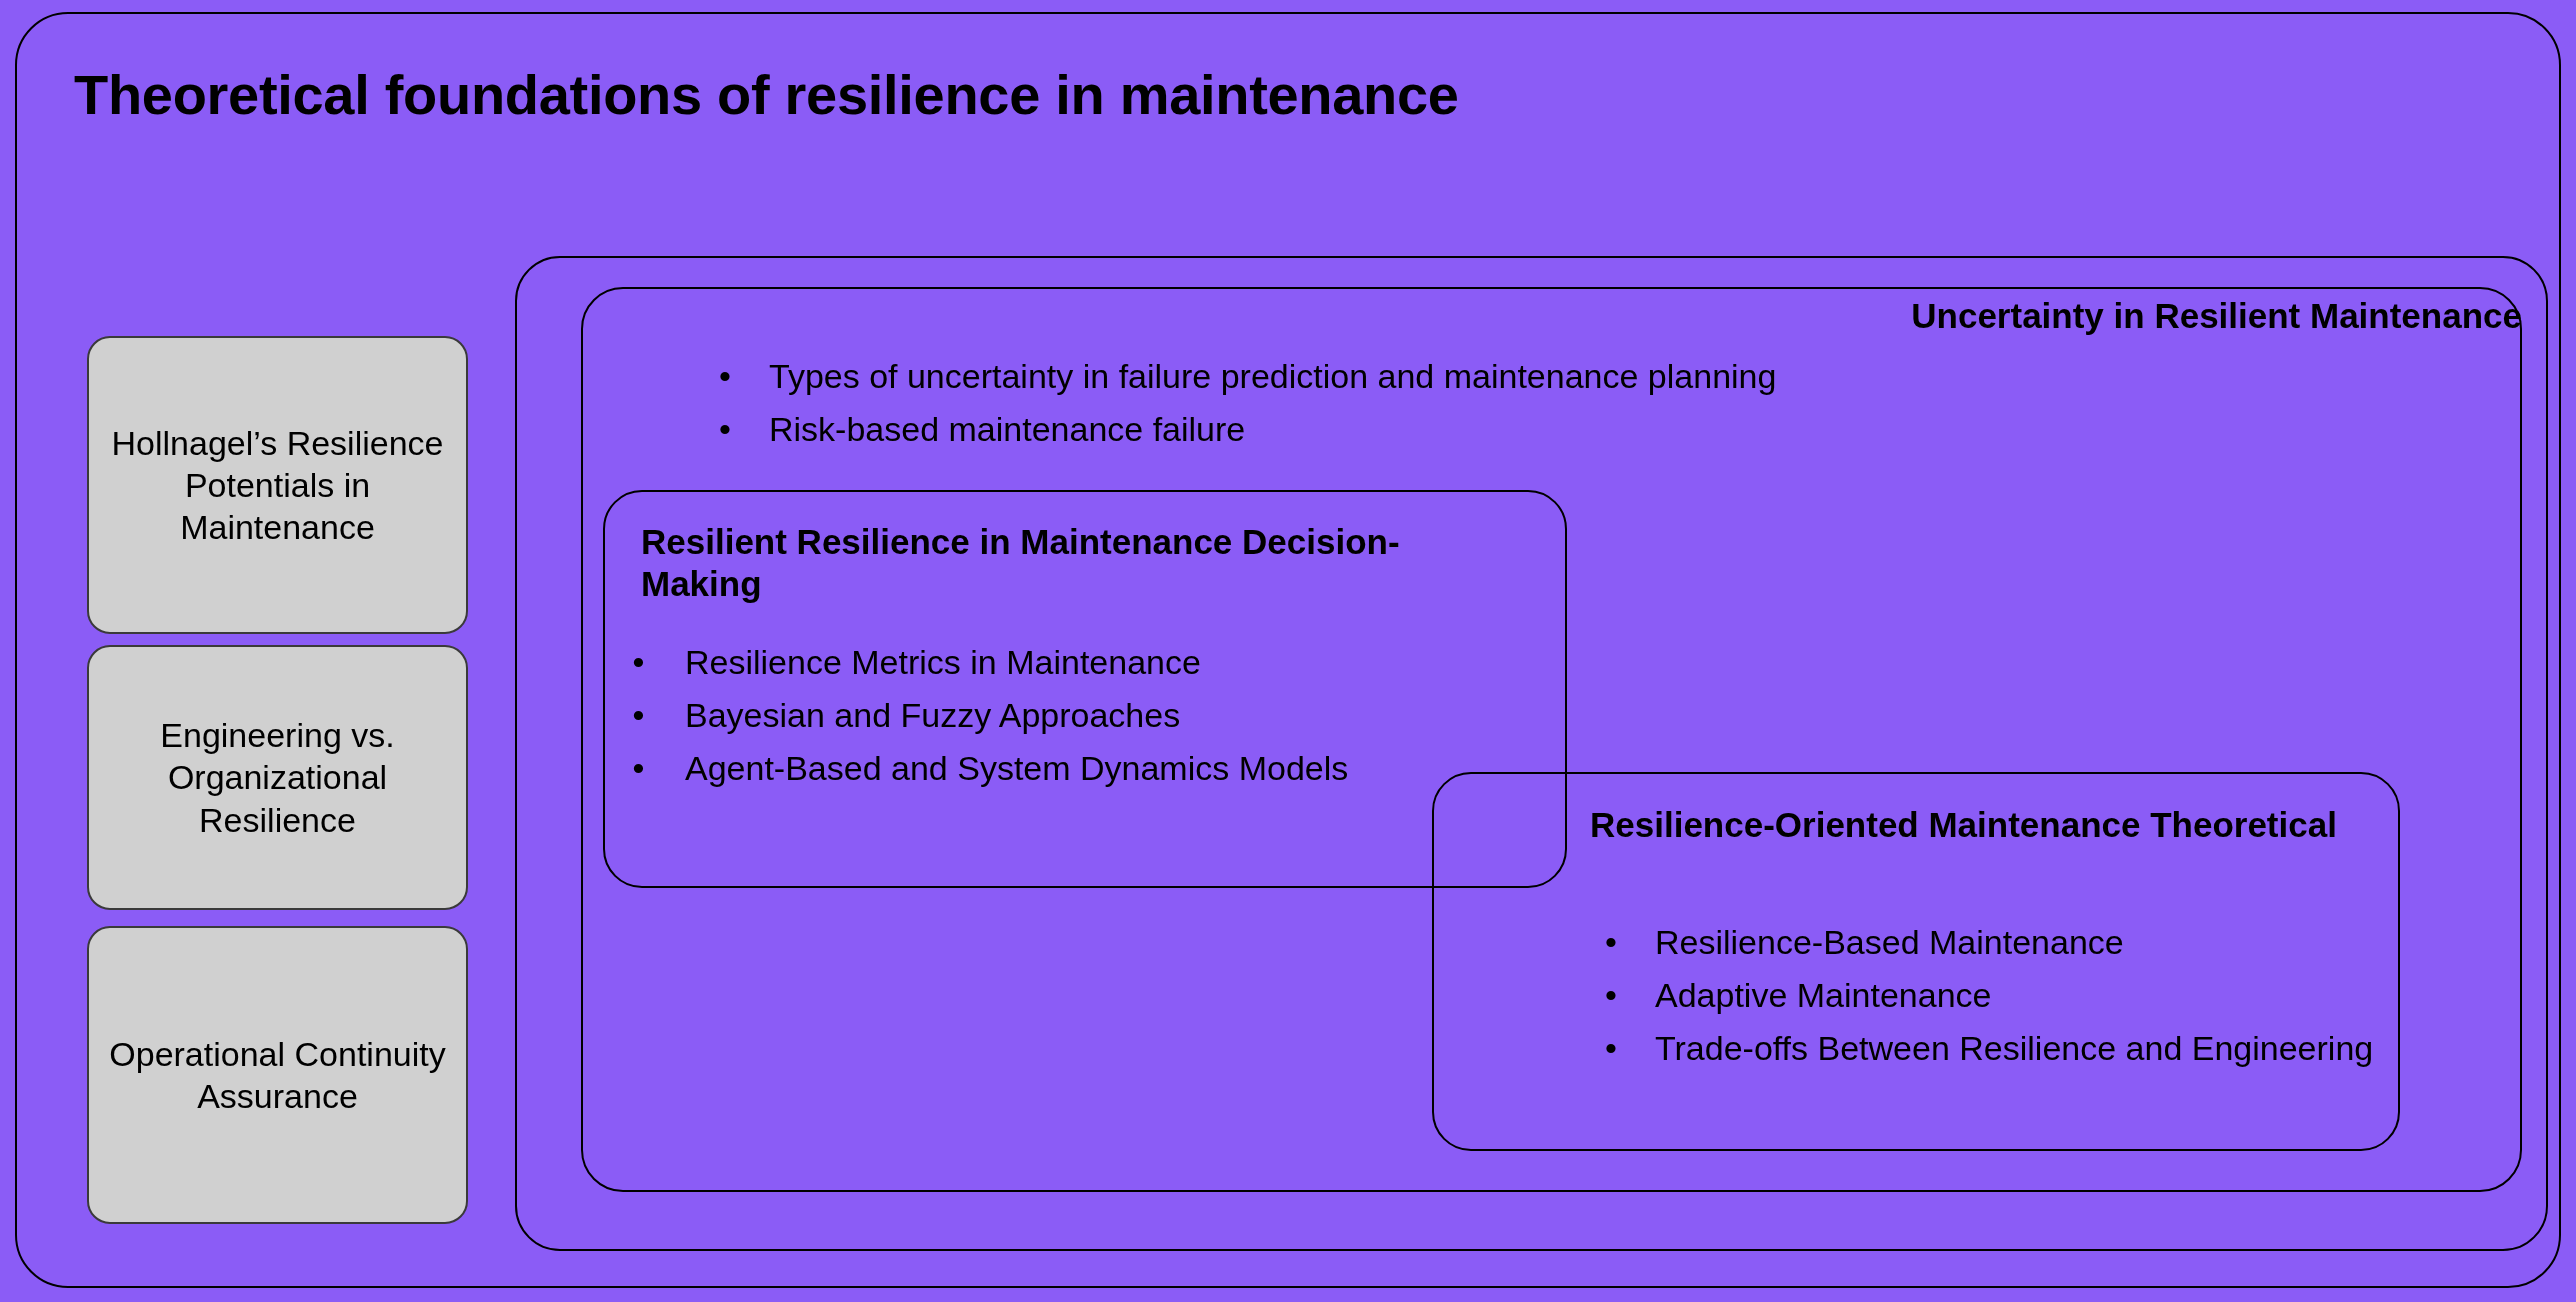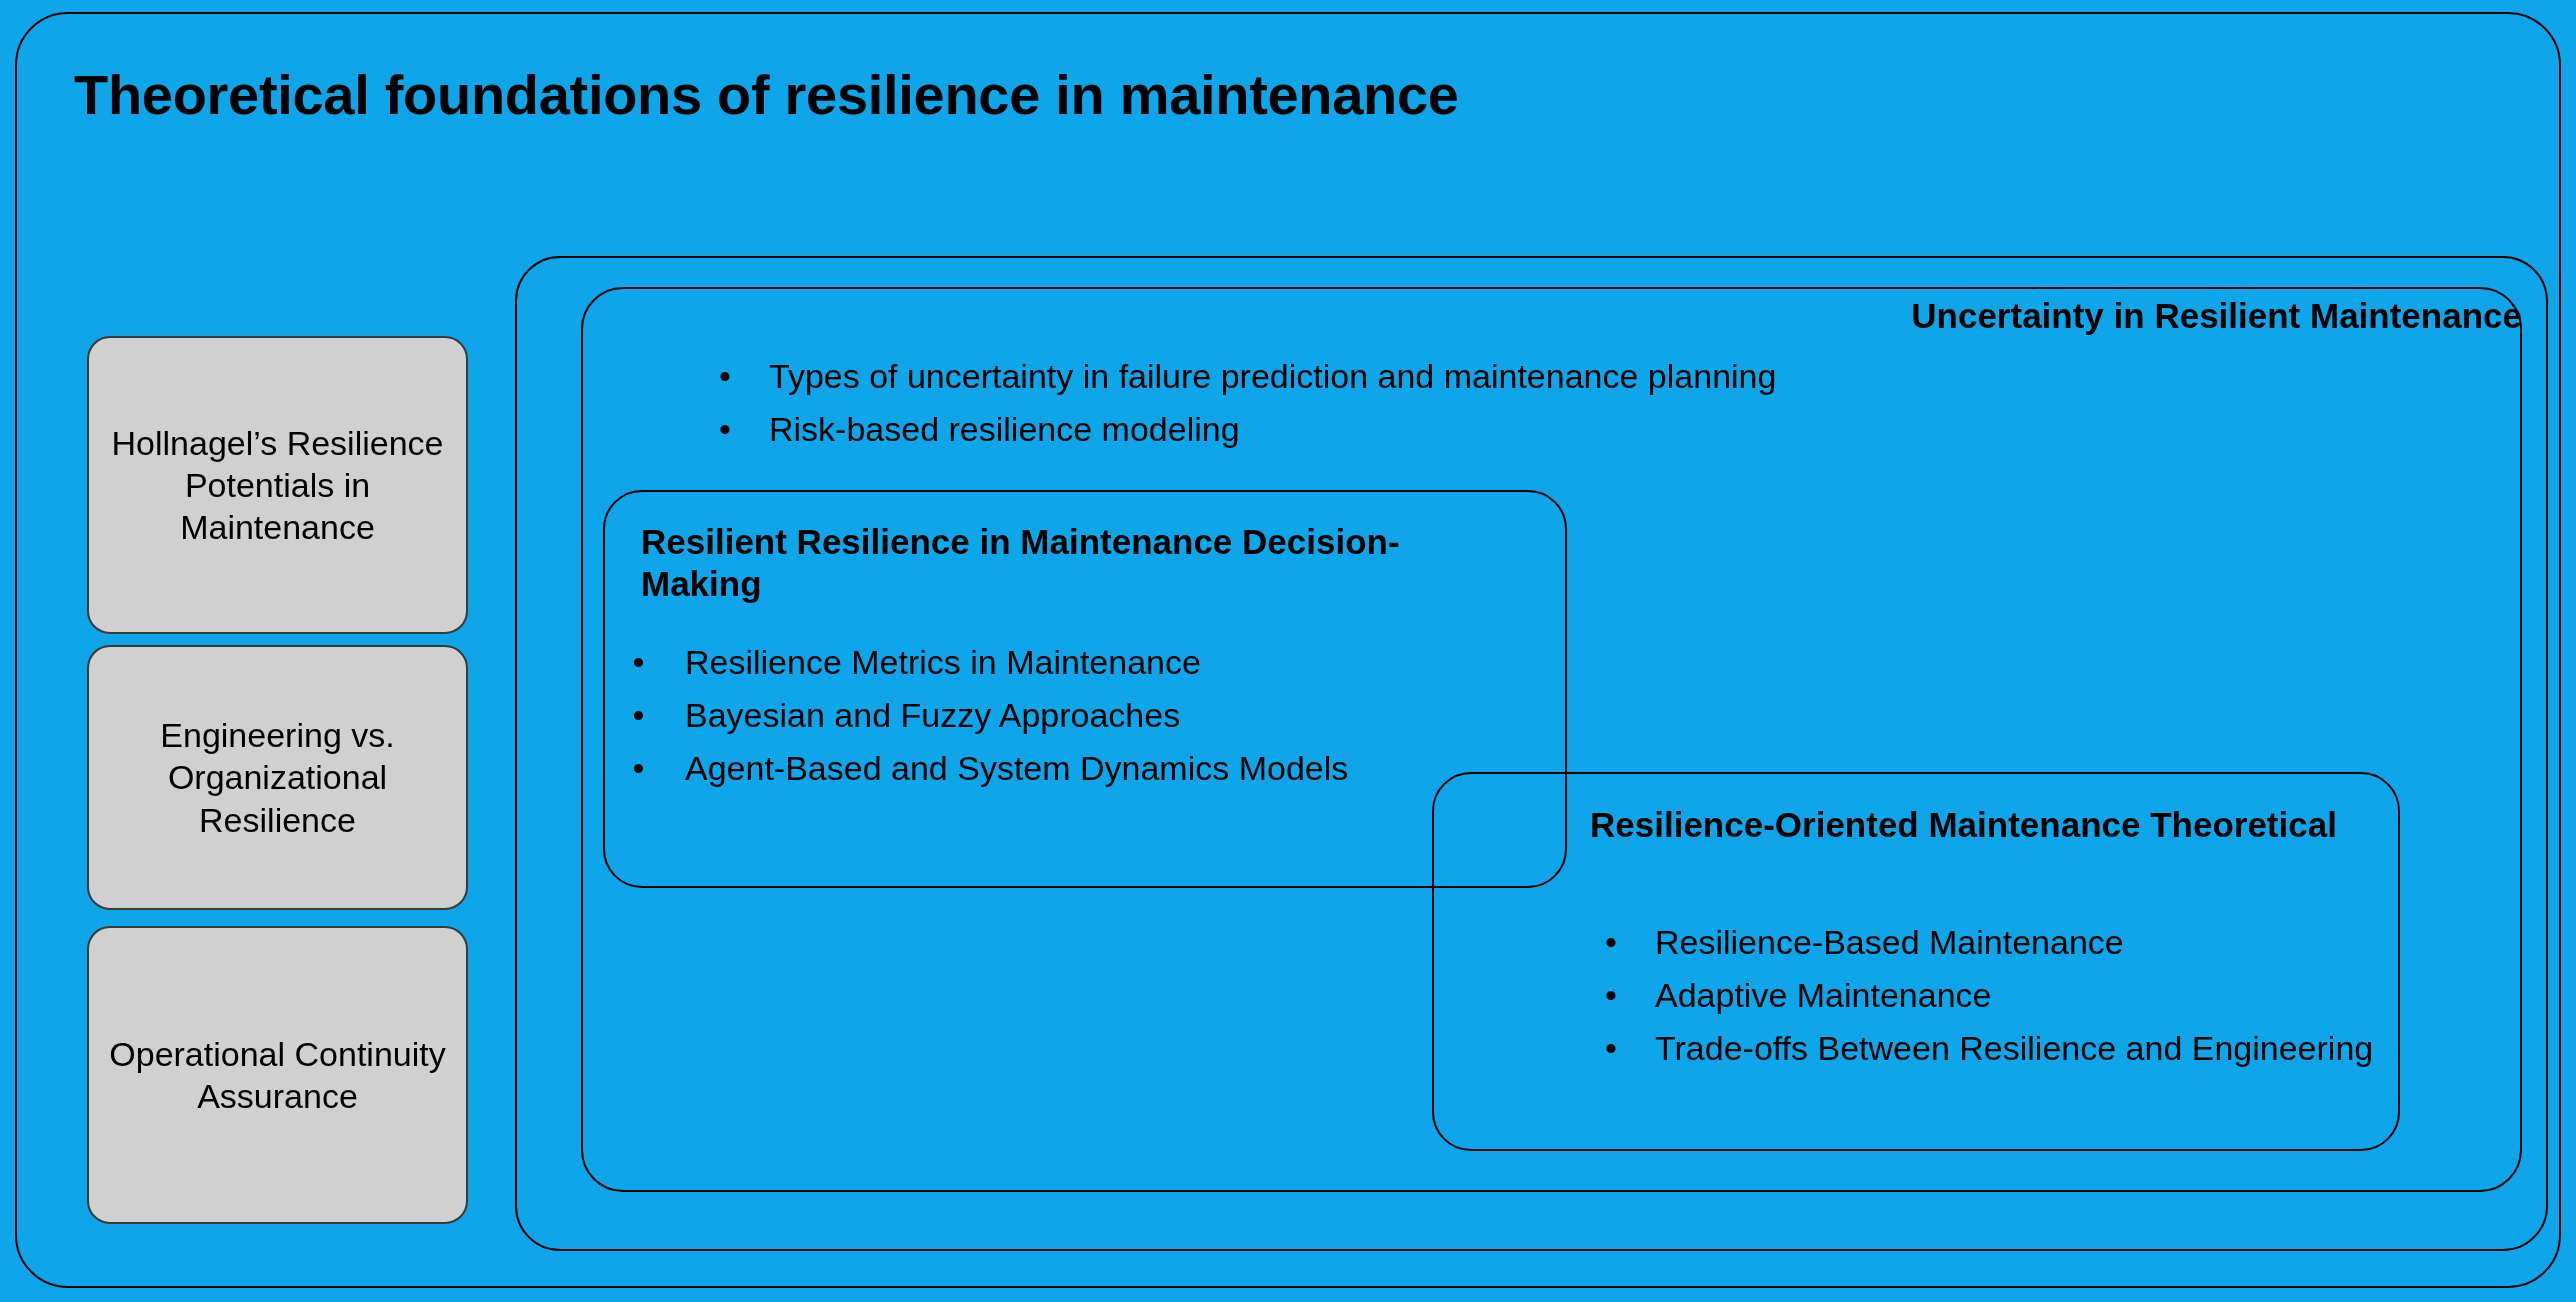--- a/index.html
+++ b/index.html
@@ -9,21 +9,21 @@
   }
   body {
     font-family: "Liberation Sans", sans-serif;
     color: #000000;
   }
 
   #canvas {
     position: relative;
     width: 2576px;
     height: 1303px;
-    background: #0ea5e9;
+    background: #8b5cf6;
     overflow: hidden;
   }
 
   
   .shell {
     position: absolute;
     box-sizing: border-box;
     border: 2.7px solid #000000;
     background: transparent;
   }
@@ -195,21 +195,21 @@
   </div>
 
   <div class="panel-heading" id="uncertainty-heading">Uncertainty in Resilient Maintenance</div>
   <ul class="bullet-list" id="uncertainty-bullets">
     <li>
       <span class="dot">•</span>
       <span>Types of uncertainty in failure prediction and maintenance planning</span>
     </li>
     <li>
       <span class="dot">•</span>
-      <span>Risk-based resilience modeling</span>
+      <span>Risk-based maintenance failure</span>
     </li>
   </ul>
 
   <div class="panel-heading" id="modeling-heading">Resilient Resilience in Maintenance Decision-Making</div>
   <ul class="bullet-list" id="modeling-bullets">
     <li>
       <span class="dot">•</span>
       <span>Resilience Metrics in Maintenance</span>
     </li>
     <li>

